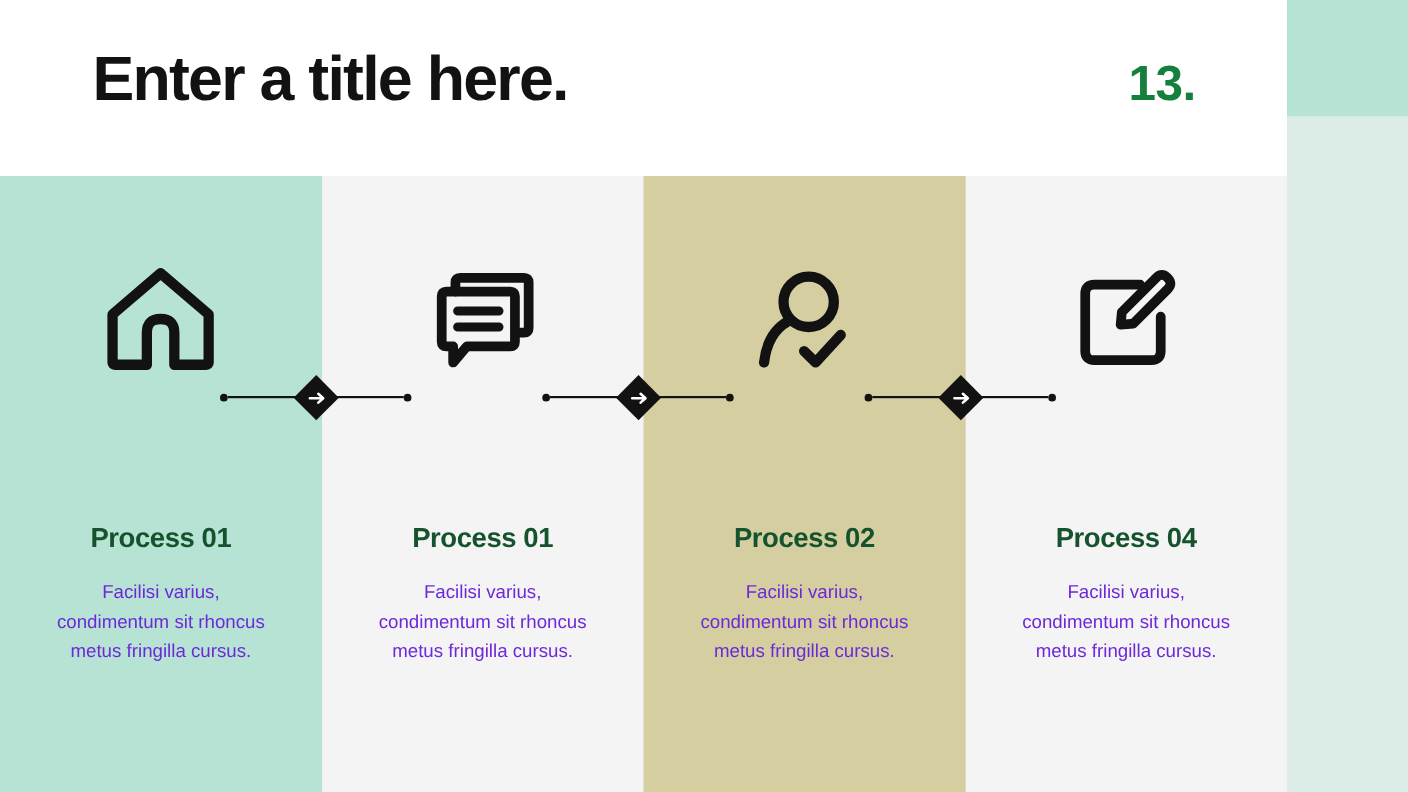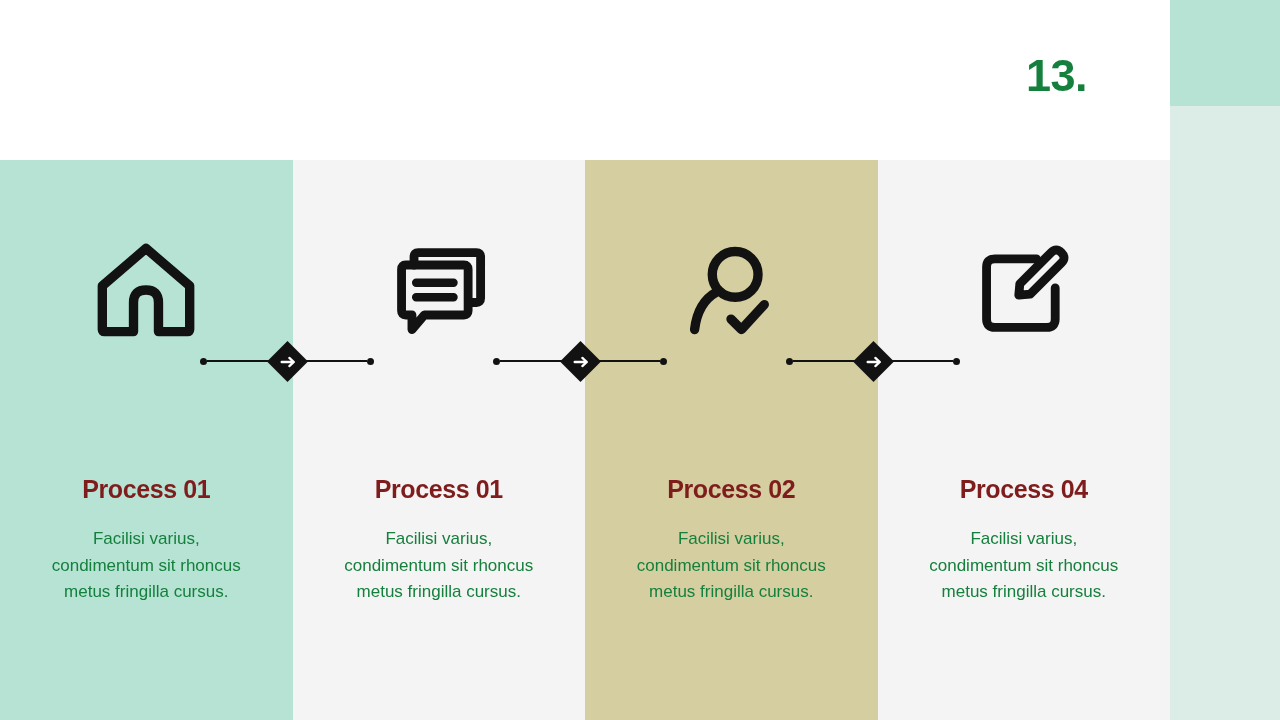--- a/index.html
+++ b/index.html
@@ -156,47 +156,48 @@
     position: absolute;
     left: 0;
     top: 315px;
     width: 292.5px;
     text-align: center;
   }
   .proc-title {
     font-size: 25px;
     font-weight: bold;
     letter-spacing: -0.4px;
-    color: #7f1d1d;
+    color: #14532d;
     margin: 0 0 22px 0;
   }
   .proc-desc {
     font-size: 17px;
     line-height: 26.5px;
-    color: #15803d;
+    color: #6d28d9;
     margin: 0 auto;
     width: 190px;
   }
 </style>
 </head>
 <body>
 
 <div id="slide">
 
   <div class="edge-block" id="edge-mint-dark"></div>
   <div class="edge-block" id="edge-mint-light"></div>
 
   <div id="columns">
     <div class="col" style="background:#b6e3d4"></div>
     <div class="col" style="background:#f5f4f4"></div>
     <div class="col" style="background:#d5ceA0"></div>
     <div class="col" style="background:#f5f4f4"></div>
   </div>
 
   <div id="header">
+    <div id="page-title">Enter a title here.</div>
     <div id="page-number">13.</div>
   </div>
 
   <div id="icon-row">
 
     <div class="icon-cell" style="left:0px">
       <svg width="104" height="104" viewBox="0 0 100 100" fill="none">
         <path d="M8 46 L50 10 L92 46 L92 88 Q92 90 90 90 L62 90 L62 62 Q62 50 50 50 Q38 50 38 62 L38 90 L10 90 Q8 90 8 88 Z" stroke="#121212" stroke-width="9" stroke-linejoin="round" stroke-linecap="round" fill="none"></path>
       </svg>
     </div>

